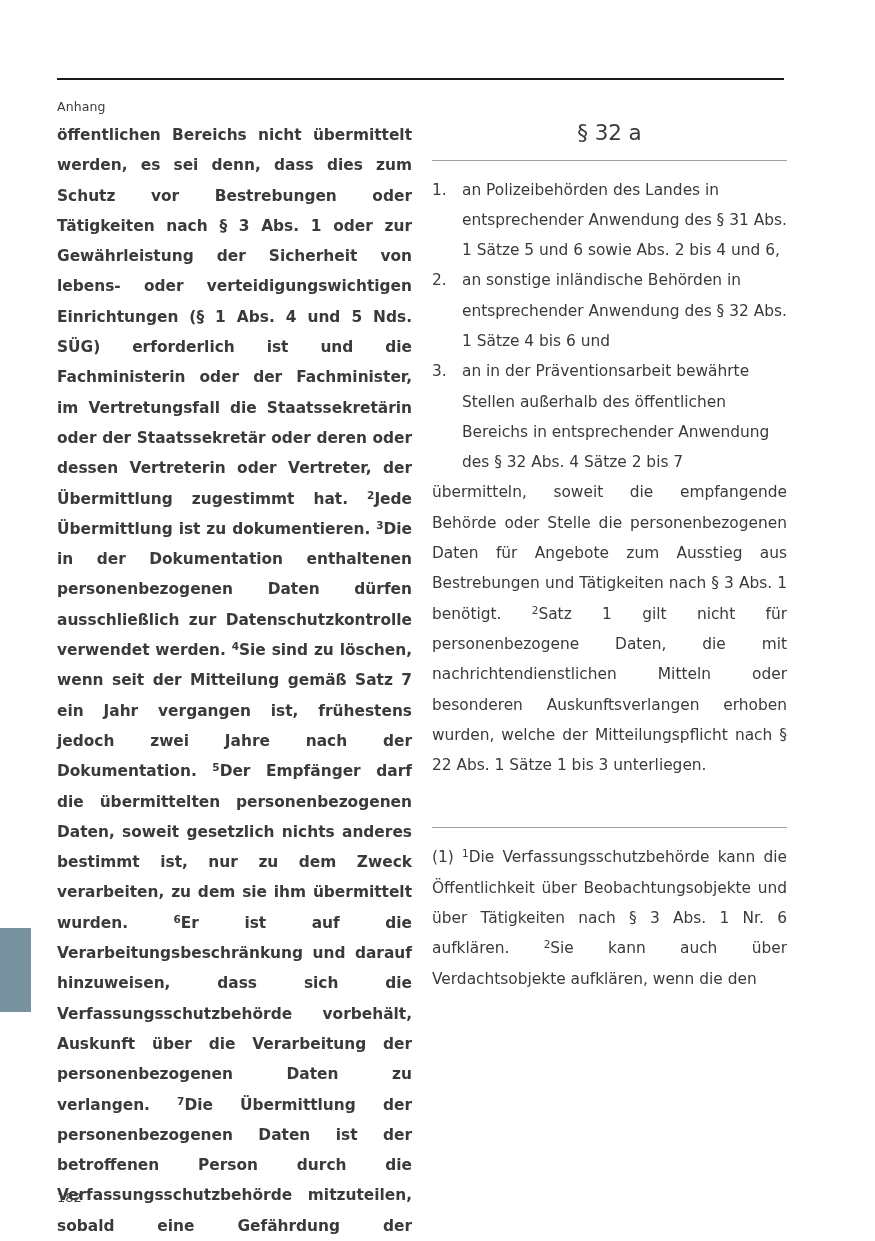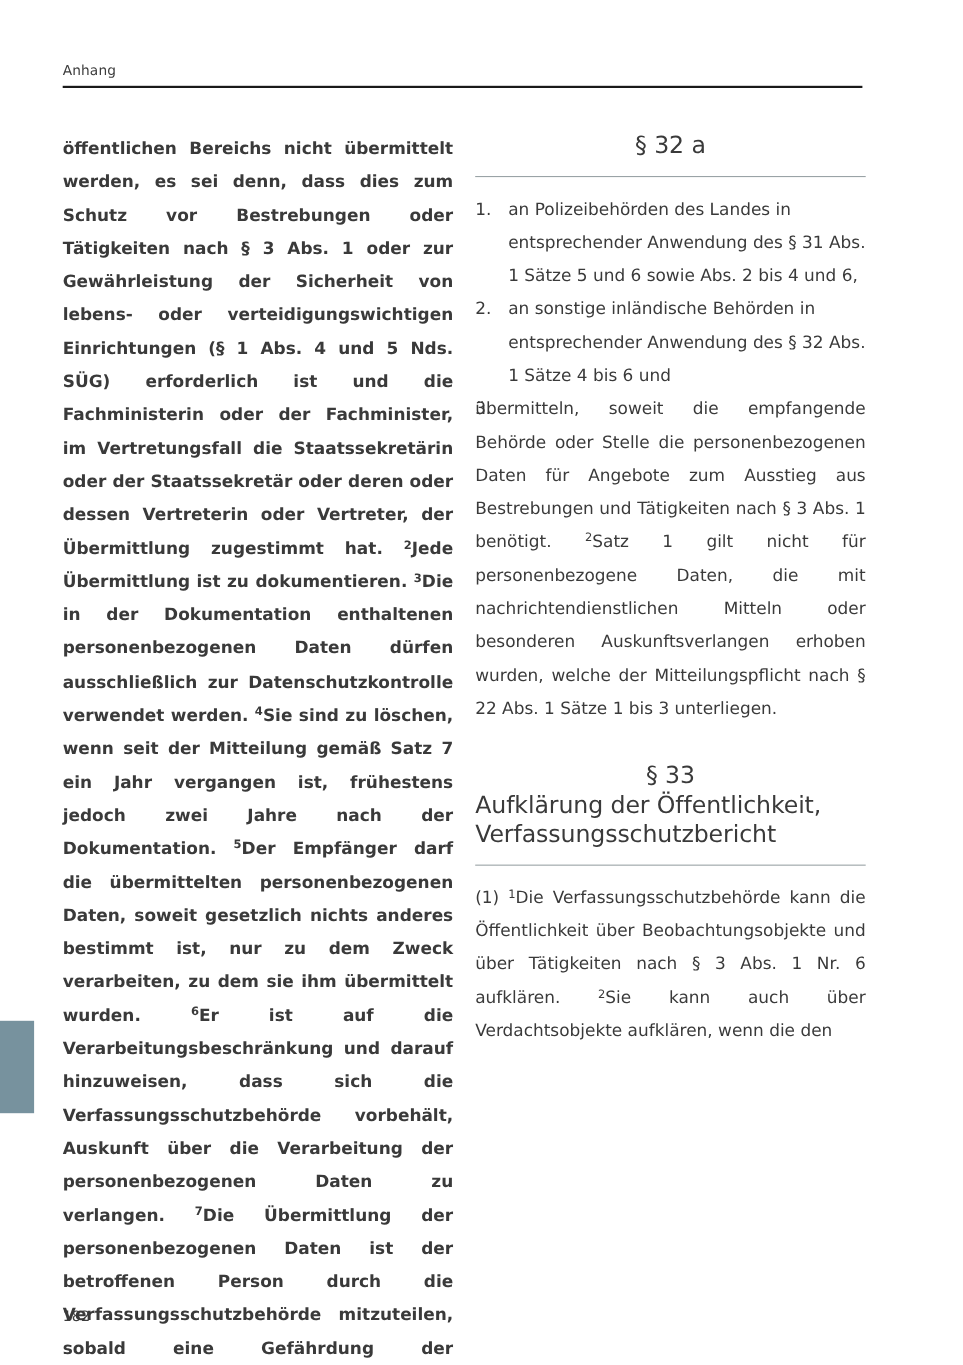--- a/index.html
+++ b/index.html
@@ -28,20 +28,21 @@
     left: 57px;
     top: 56px;
     width: 727px;
   }
   .running-head .label {
     font-size: 12.5px;
     color: #3b3b3b;
     letter-spacing: 0.1px;
     line-height: 16px;
     display: block;
+    margin-top: 43px;
   }
   .head-rule {
     position: absolute;
     left: 57px;
     top: 78px;
     width: 727px;
     height: 2px;
     background: #1a1a1a;
   }
 
@@ -165,33 +166,30 @@
         <li>
           <span class="marker">1.</span>
           <span>an Polizeibehörden des Landes in entsprechender Anwendung des § 31 Abs. 1 Sätze 5 und 6 sowie Abs. 2 bis 4 und 6,</span>
         </li>
         <li>
           <span class="marker">2.</span>
           <span>an sonstige inländische Behörden in entsprechender Anwendung des § 32 Abs. 1 Sätze 4 bis 6 und</span>
         </li>
         <li>
           <span class="marker">3.</span>
+          <span>an in der Präventionsarbeit bewährte Stellen außerhalb des öffentlichen Bereichs in entsprechender Anwendung des § 32 Abs. 4 Sätze 2 bis 7</span>
         </li>
       </ol>
 
       <p class="body flow-para"><span>übermitteln, soweit die empfangende Behörde oder Stelle die personenbezogenen Daten für Angebote zum Ausstieg aus Bestrebungen und Tätigkeiten nach § 3 Abs. 1 benötigt. </span><sup>2</sup><span>Satz 1 gilt nicht für personenbezogene Daten, die mit nachrichtendienstlichen Mitteln oder besonderen Auskunftsverlangen erhoben wurden, welche der Mitteilungspflicht nach § 22 Abs. 1 Sätze 1 bis 3 unterliegen.</span></p>
     </div>
 
     <div class="gap-before-section"></div>
 
     <div class="section">
-      <h2 class="section-head">
-        <span class="num">§ 33</span>
-        <span class="title">Aufklärung der Öffentlichkeit, Verfassungsschutzbericht</span>
-      </h2>
       <div class="section-rule"></div>
 
       <p class="body flow-para"><span>(1) </span><sup>1</sup><span>Die Verfassungsschutzbehörde kann die Öffentlichkeit über Beobachtungsobjekte und über Tätigkeiten nach § 3 Abs. 1 Nr. 6 aufklären. </span><sup>2</sup><span>Sie kann auch über Verdachtsobjekte aufklären, wenn die den</span></p>
     </div>
 
   </div>
 
   <div class="folio">182</div>
 
 </div>

